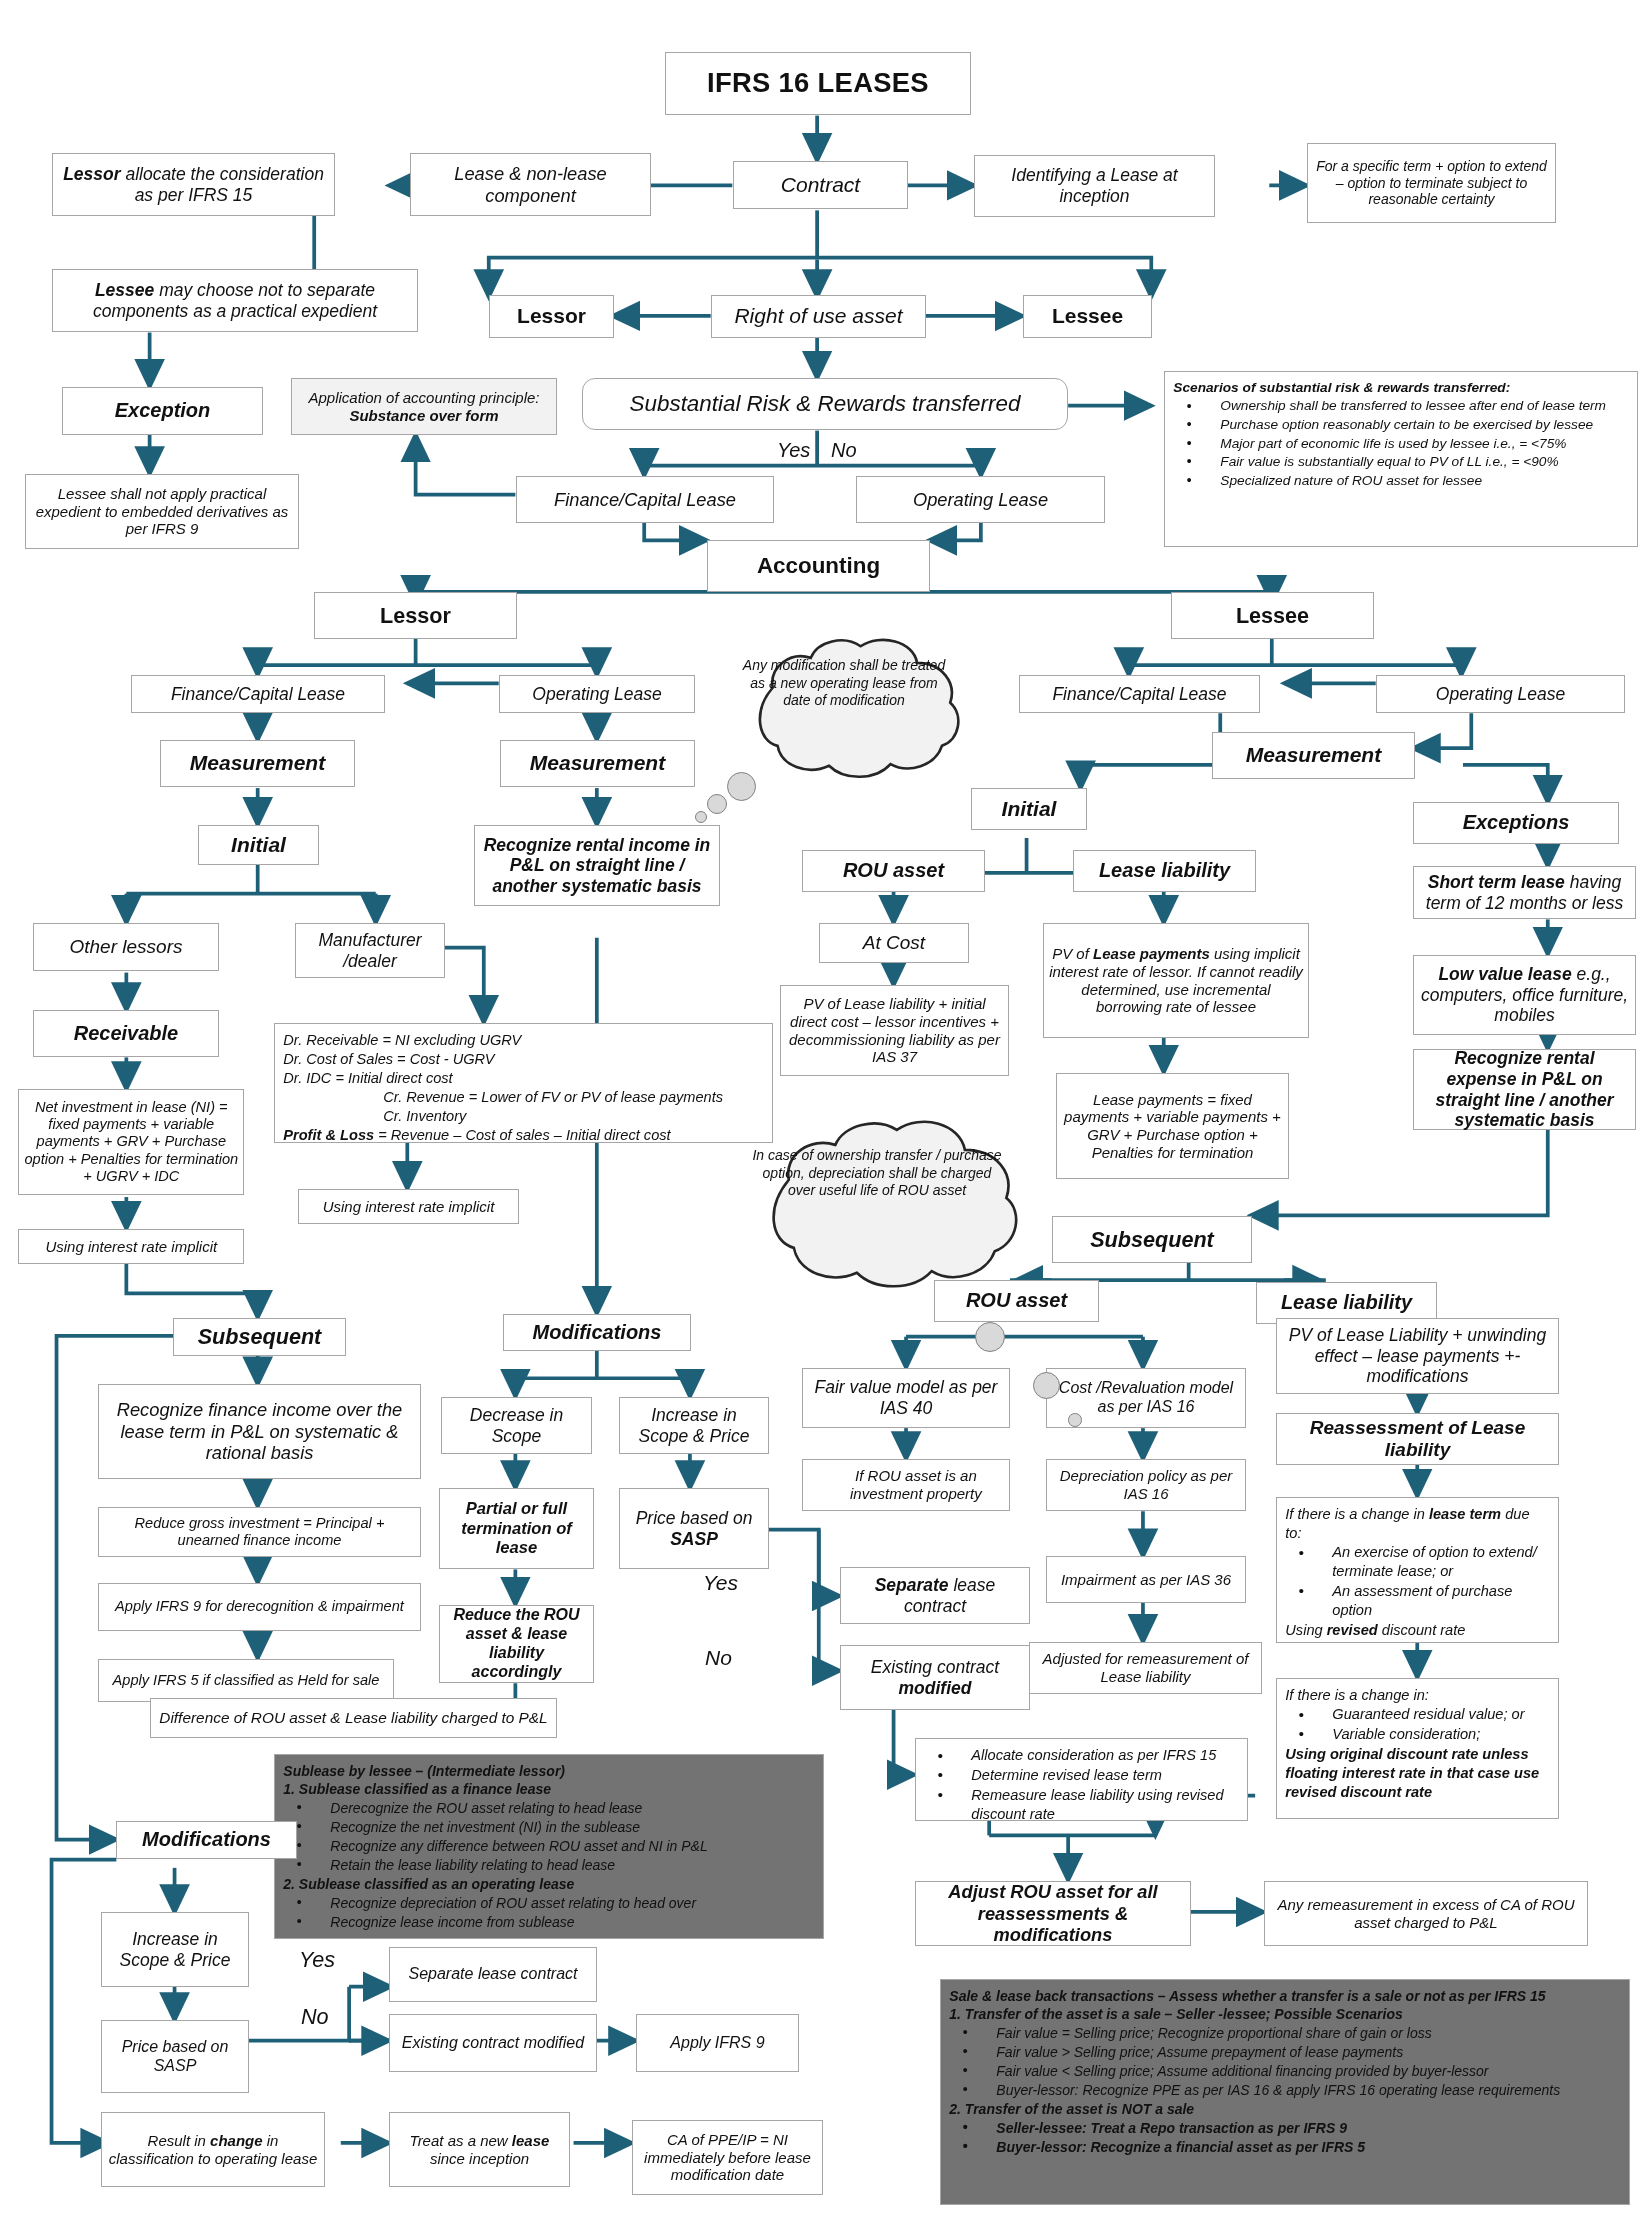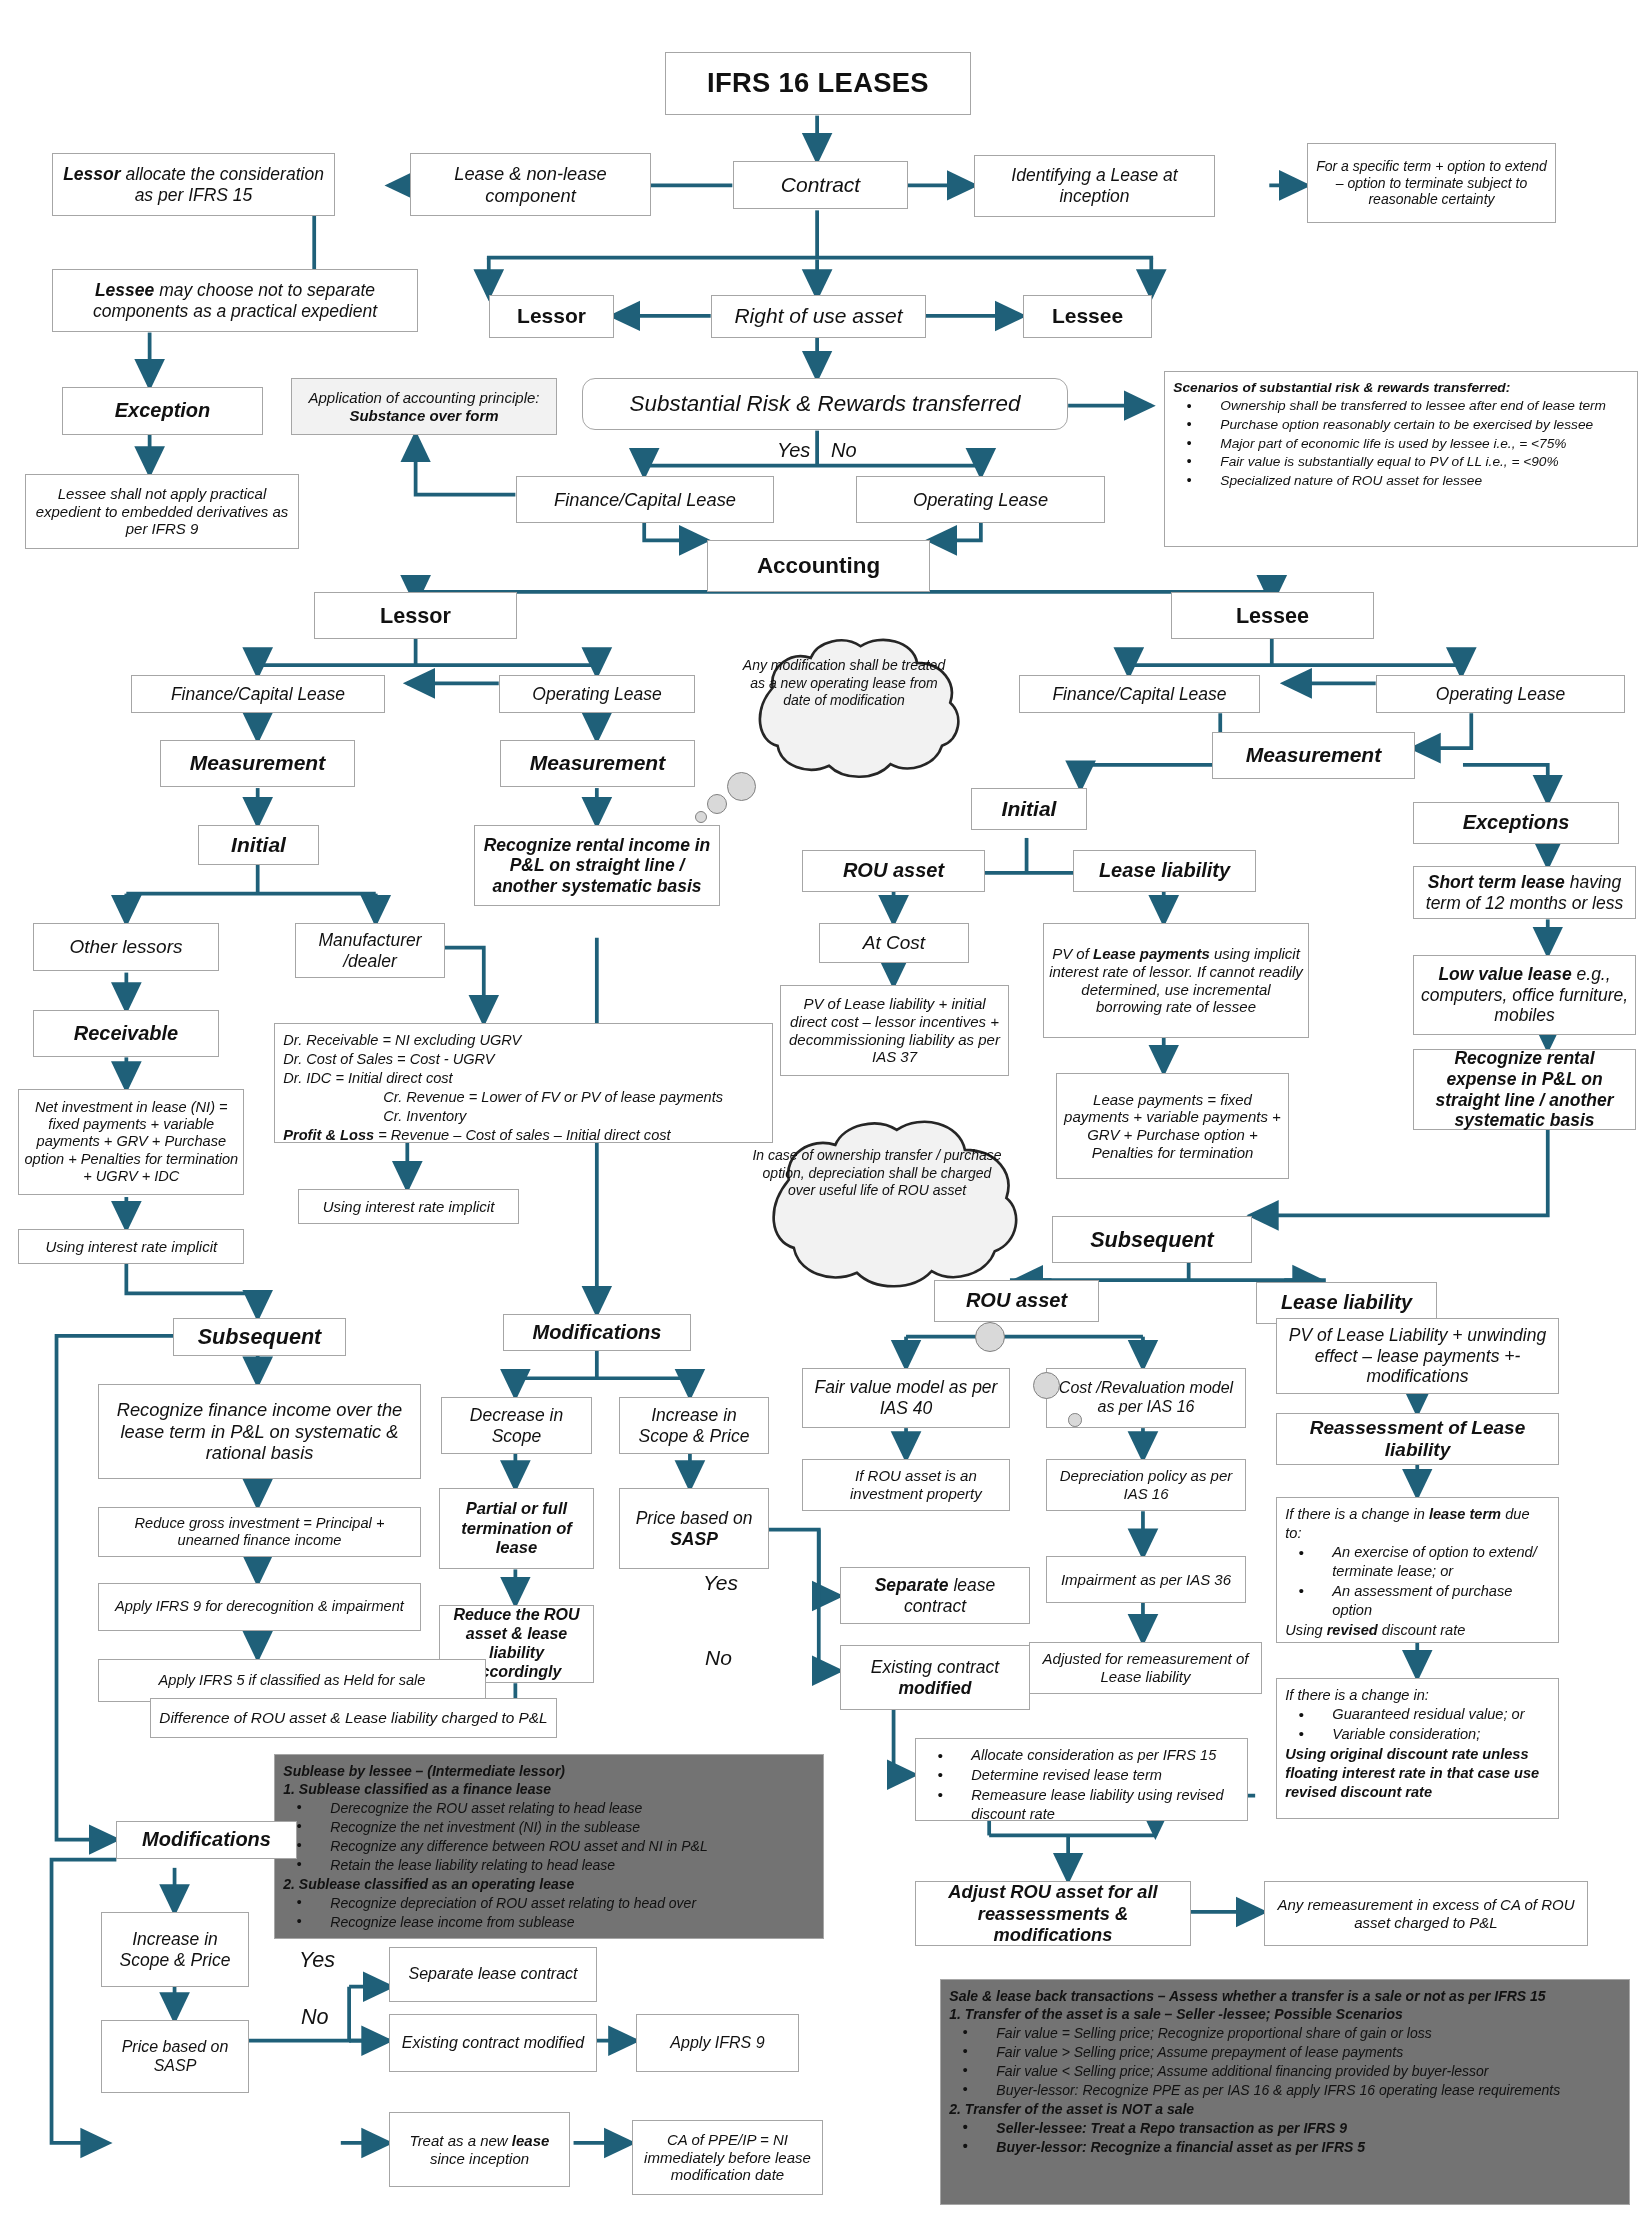--- a/index.html
+++ b/index.html
@@ -396,21 +396,21 @@
   <div class="box b" style="left:439px;top:1605px;width:155px;height:78px;font-size:16px;">
     <span><span>Reduce</span> the ROU asset &amp; lease liability accordingly</span>
   </div>
 
   <div class="box" style="left:840px;top:1567px;width:190px;height:57px;font-size:17.5px;">
     <span><span class="b">Separate</span> lease contract</span>
   </div>
 
   <div class="box" style="left:1046px;top:1556px;width:200px;height:47px;font-size:15px;">Impairment as per IAS 36</div>
 
-  <div class="box" style="left:98px;top:1659px;width:388px;height:43px;font-size:14.6px;">Apply IFRS 5 if classified as Held for sale</div>
+  <div class="box" style="left:98px;top:1659px;width:296px;height:43px;font-size:14.6px;">Apply IFRS 5 if classified as Held for sale</div>
 
   <div class="box" style="left:840px;top:1645px;width:190px;height:65px;font-size:17.5px;">
     <span>Existing contract <span class="b">modified</span></span>
   </div>
 
   <div class="box" style="left:1029px;top:1642px;width:233px;height:52px;font-size:15px;">Adjusted for remeasurement of Lease liability</div>
 
   <div class="box" style="left:150px;top:1698px;width:407px;height:40px;font-size:15.4px;">Difference of ROU asset &amp; Lease liability charged to P&amp;L</div>
 
   <div class="lbl" style="left:703px;top:1571px;font-size:21px;">Yes</div>
@@ -471,20 +471,23 @@
   <div class="box" style="left:101px;top:1912px;width:148px;height:75px;font-size:17.5px;">Increase in Scope &amp; Price</div>
 
   <div class="box" style="left:101px;top:2020px;width:148px;height:73px;font-size:16px;">Price based on SASP</div>
 
   <div class="box" style="left:389px;top:1947px;width:208px;height:55px;font-size:16px;">Separate lease contract</div>
 
   <div class="box" style="left:389px;top:2014px;width:208px;height:58px;font-size:16px;">Existing contract modified</div>
 
   <div class="box" style="left:636px;top:2014px;width:163px;height:58px;font-size:16px;">Apply IFRS 9</div>
 
+  <div class="box" style="left:101px;top:2112px;width:224px;height:75px;font-size:15px;">
+    <span>Result in <span class="b">change</span> in classification to operating lease</span>
+  </div>
 
   <div class="box" style="left:389px;top:2112px;width:181px;height:75px;font-size:15px;">
     <span>Treat as a new <span class="b">lease</span> since inception</span>
   </div>
 
   <div class="box" style="left:632px;top:2112px;width:191px;height:75px;font-size:15px;margin-top:8px;">CA of PPE/IP = NI immediately before lease modification date</div>
 
   <div class="lbl" style="left:299px;top:1947px;font-size:21.6px;">Yes</div>
   <div class="lbl" style="left:301px;top:2004px;font-size:21.6px;">No</div>
 

